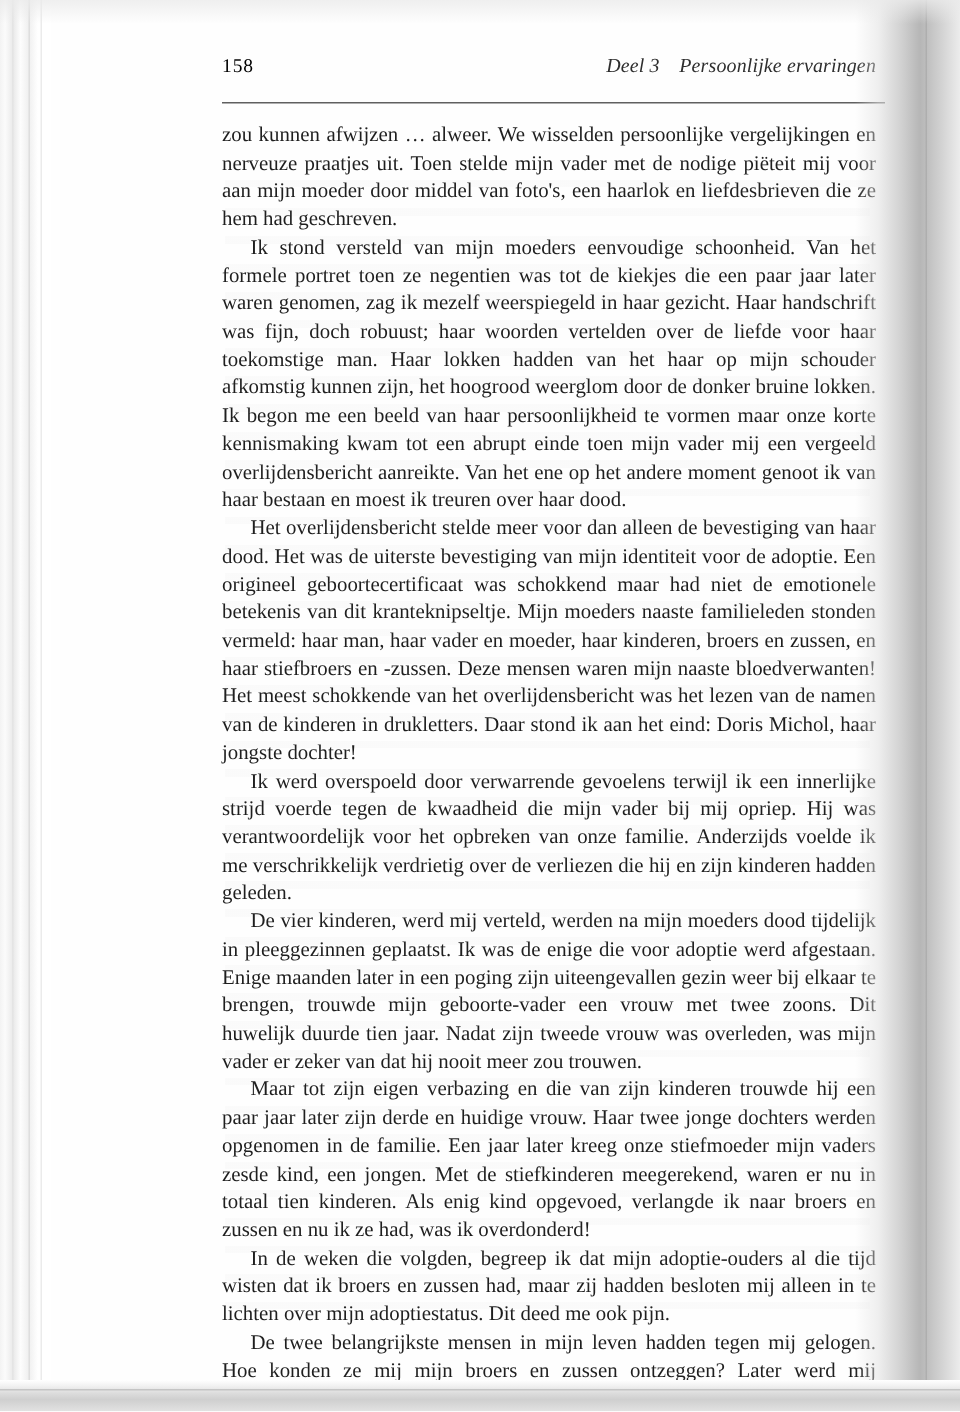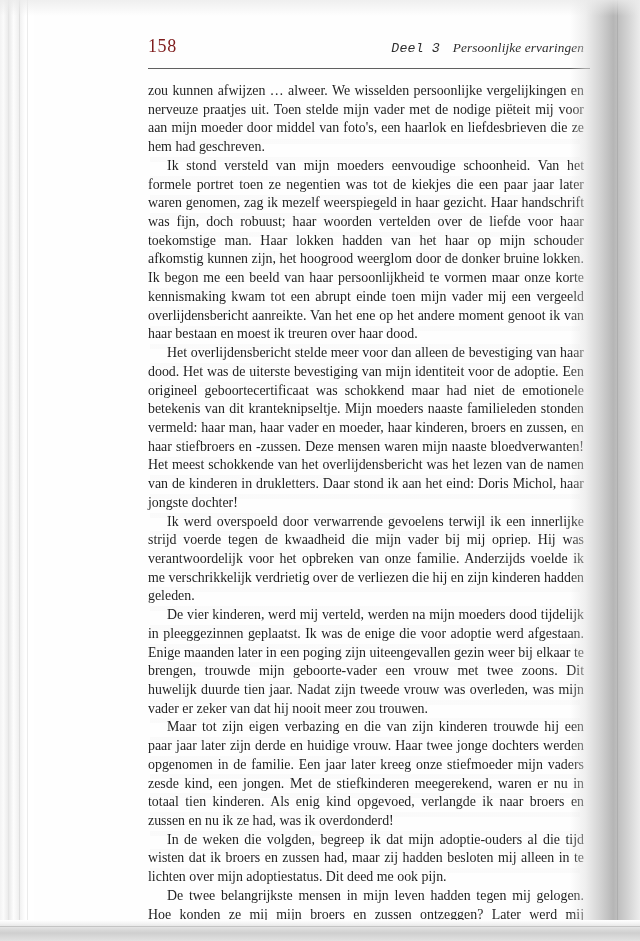--- a/index.html
+++ b/index.html
@@ -132,36 +132,35 @@
     position: relative;
     height: 30px;
     margin-top: 36px;
     display: flex;
     align-items: baseline;
     justify-content: space-between;
     color: #2b2b2b;
   }
 
   .folio {
-    font-size: 18px;
+    font-size: 13px;
     letter-spacing: .6px;
-    color: #7f1d1d;
+    color: #000000;
   }
 
   .head-right {
     font-style: italic;
     font-size: 13.3px;
     color: #2e2e2e;
     white-space: nowrap;
     letter-spacing: .1px;
   }
 
   .head-part {
     margin-right: 13px;
-    font-family: Liberation Mono, monospace;
   }
 
   .head-rule {
     position: absolute;
     left: 148px;
     top: 68px;
     width: 442px;
     height: 1px;
     background: #4a4a4a;
     opacity: .88;

